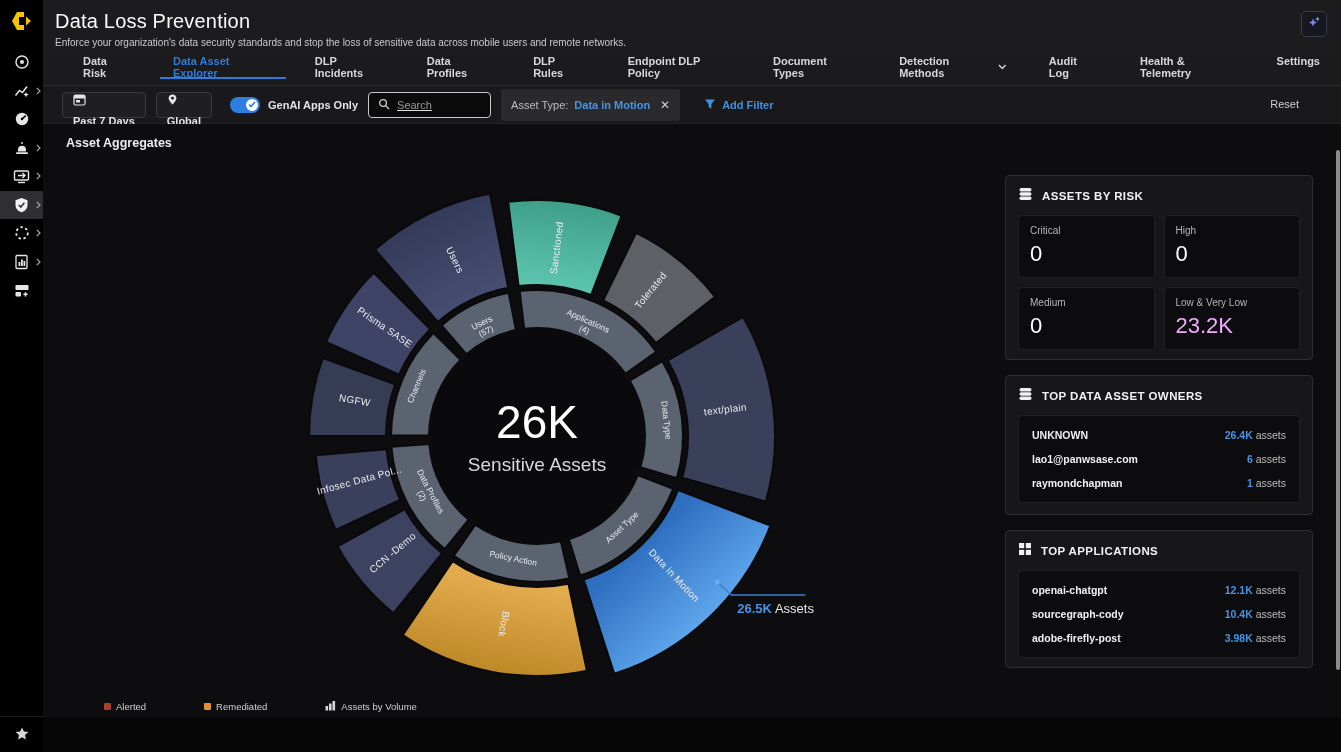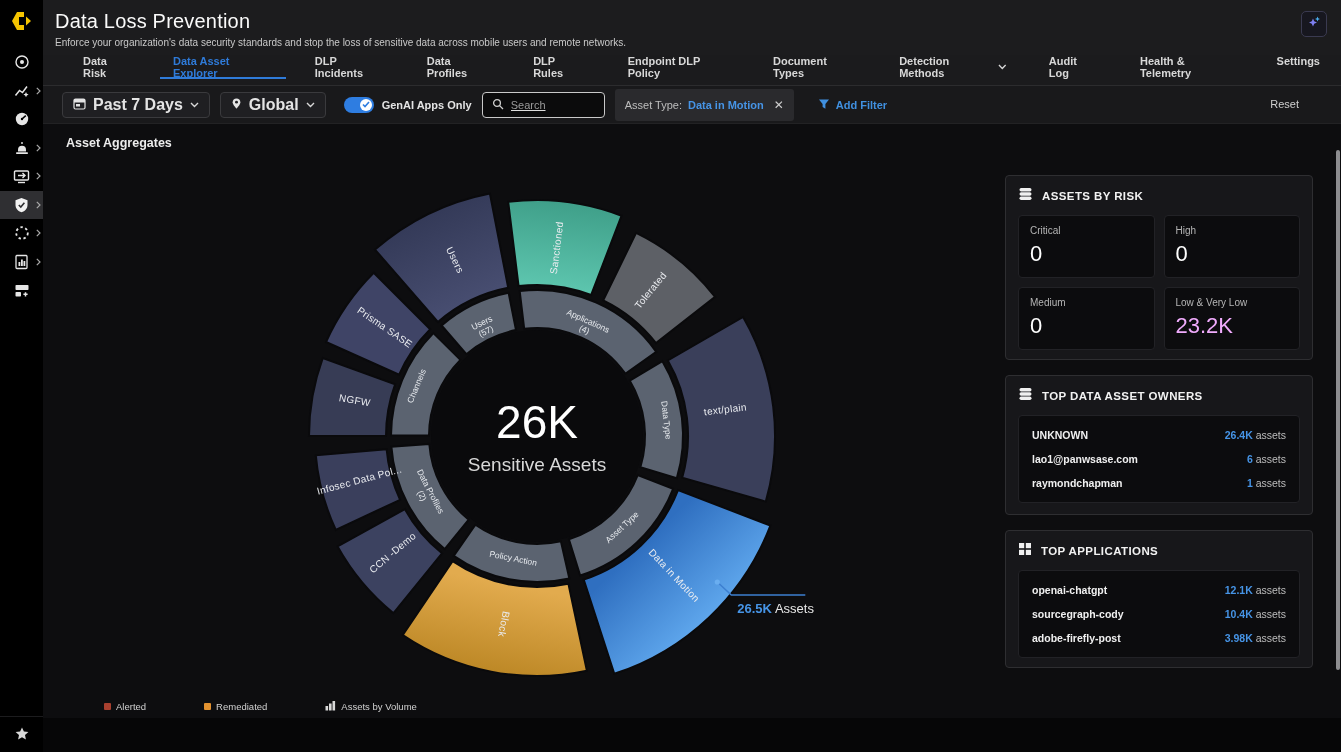--- a/index.html
+++ b/index.html
@@ -24,21 +24,21 @@
   .ai-btn { position:absolute; right:14px; top:11px; width:26px; height:26px; border:1px solid #3a3a50; border-radius:5px; background:#17171f; display:flex; align-items:center; justify-content:center; cursor:pointer; }
 
   
   .tabbar { position:absolute; left:43px; top:55px; right:0; height:31px; background:#1b1b1d; border-bottom:1px solid #2c2c2e; display:flex; align-items:flex-start; padding-left:19px; }
   .tab { display:flex; align-items:center; gap:5px; padding:0 21px; font-size:11px; font-weight:700; color:#d8d8d8; cursor:pointer; position:relative; }
   .tab.active { color:#2f7bd9; }
   .tab.active::after { content:""; position:absolute; left:8px; right:8px; bottom:0; height:2px; background:#2f7bd9; }
 
   
   .filterbar { position:absolute; left:43px; top:86px; right:0; height:38px; background:#19191b; border-bottom:1px solid #222224; display:flex; align-items:center; padding-left:19px; gap:10px; }
-  .fbtn { display:flex; align-items:center; gap:7px; height:26px; padding:0 10px; background:#1f1f22; border:1px solid #3a3a3d; border-radius:4px; font-size:16px; font-weight:700; color:#e4e4e4; cursor:pointer; }
+  .fbtn { display:flex; gap:7px; height:26px; padding:0 10px; background:#1f1f22; border:1px solid #3a3a3d; border-radius:4px; font-size:11px; font-weight:700; color:#e4e4e4; cursor:pointer;flex-direction:column; }
   .toggle-wrap { display:flex; align-items:center; gap:8px; margin-left:8px; }
   .toggle { width:30px; height:16px; border-radius:8px; background:#2e7de1; position:relative; cursor:pointer; }
   .toggle .knob { position:absolute; right:2px; top:2px; width:12px; height:12px; border-radius:50%; background:#fff; display:flex; align-items:center; justify-content:center; }
   .toggle-label { font-size:11px; font-weight:700; color:#e4e4e4; }
   .searchbox { display:flex; align-items:center; gap:7px; width:123px; height:26px; padding:0 9px; background:#0b0b0c; border:1px solid #c9c9c9; border-radius:4px; }
   .searchbox input { flex:1; min-width:0; background:transparent; border:none; outline:none; color:#ddd; font-size:11px; font-family:"Liberation Sans",sans-serif;text-decoration:underline; }
   .searchbox input::placeholder { color:#9a9a9a; }
   .chip { display:flex; align-items:center; gap:6px; height:32px; padding:0 10px; background:#2a2a2d; border-radius:3px; font-size:11px; }
   .chip .cl { color:#bdbdbd; } .chip .cv { color:#4694e6; font-weight:700; }
   .chip .cx { color:#cfcfcf; margin-left:4px; cursor:pointer; font-size:12px; }

